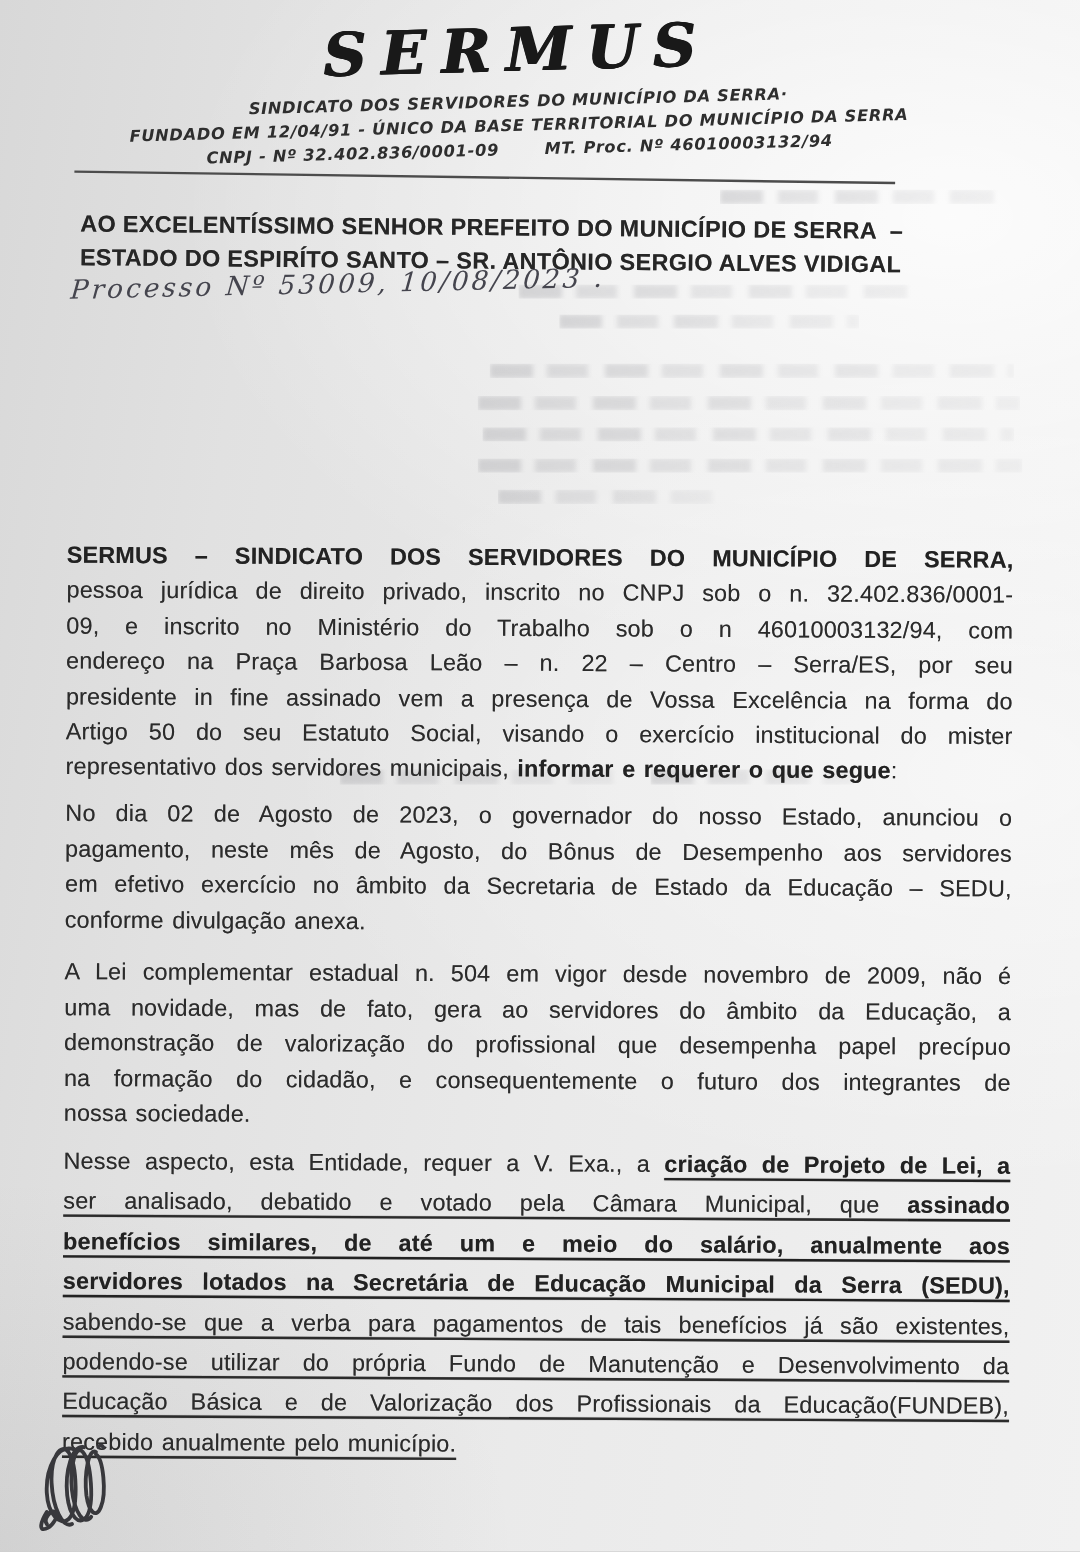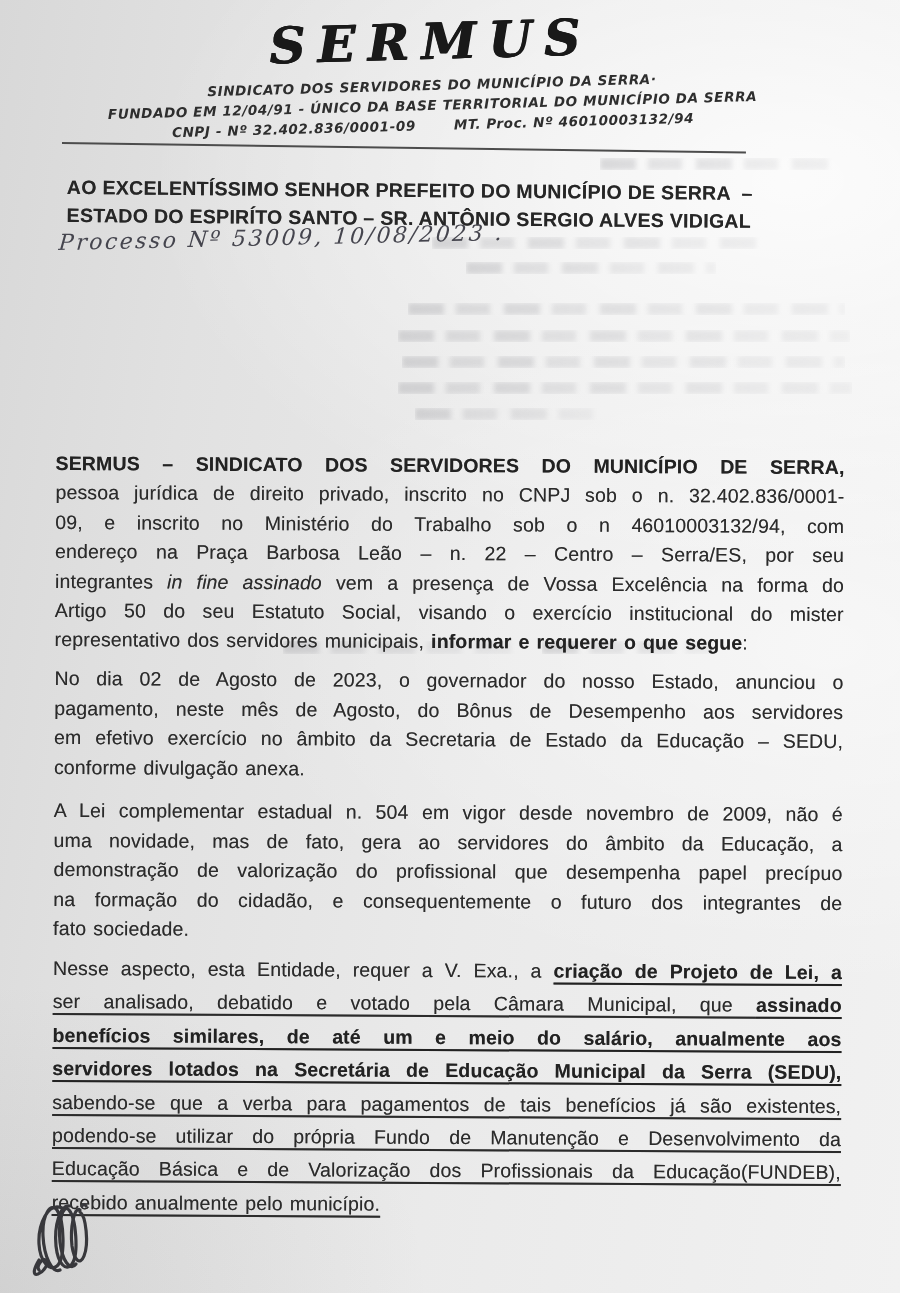--- a/index.html
+++ b/index.html
@@ -47,21 +47,21 @@
     transform-origin:0 0;text-shadow:0 0 .5px rgba(40,40,40,.5);}
   .para{position:absolute;left:0;width:789px;font-size:19.5px;letter-spacing:.15px;
     word-spacing:1.5px;color:#2b2b2b;}
   .p1{top:449px;line-height:29.4px;}
   .p2{top:664px;line-height:29.6px;}
   .p3{top:796px;line-height:29.6px;}
   .p4{top:952px;line-height:33.4px;}
   .line{text-align:justify;text-align-last:justify;}
   .line.last{text-align-last:left;}
   .b{font-weight:bold;color:#222;}
-  .i{font-style:italic;}
+  .i{}
   .u{text-decoration:underline;text-decoration-thickness:1.8px;text-underline-offset:5px;}
   
   .sig{position:absolute;left:24px;top:1198px;}
 </style>
 </head>
 <body>
 
 <div class="page">
 
   <div class="letterhead">
@@ -92,36 +92,36 @@
   </div>
 
   <div class="hand">Processo Nº 53009, 10/08/2023 .</div>
 
   <div class="doc-body">
     <div class="para p1">
         <div class="line"><span class="b">SERMUS – SINDICATO DOS SERVIDORES DO MUNICÍPIO DE SERRA,</span></div>
         <div class="line"><span>pessoa jurídica de direito privado, inscrito no CNPJ sob o n. 32.402.836/0001-</span></div>
         <div class="line"><span>09, e inscrito no Ministério do Trabalho sob o n 46010003132/94, com</span></div>
         <div class="line"><span>endereço na Praça Barbosa Leão – n. 22 – Centro – Serra/ES, por seu</span></div>
-        <div class="line"><span>integrantes </span><span class="i">in fine assinado</span><span> vem a presença de Vossa Excelência na forma do</span></div>
+        <div class="line"><span>presidente </span><span class="i">in fine assinado</span><span> vem a presença de Vossa Excelência na forma do</span></div>
         <div class="line"><span>Artigo 50 do seu Estatuto Social, visando o exercício institucional do mister</span></div>
         <div class="line last"><span>representativo dos servidores municipais, </span><span class="b">informar e requerer o que segue</span><span>:</span></div>
       </div>
     <div class="para p2">
         <div class="line"><span>No dia 02 de Agosto de 2023, o governador do nosso Estado, anunciou o</span></div>
         <div class="line"><span>pagamento, neste mês de Agosto, do Bônus de Desempenho aos servidores</span></div>
         <div class="line"><span>em efetivo exercício no âmbito da Secretaria de Estado da Educação – SEDU,</span></div>
         <div class="line last"><span>conforme divulgação anexa.</span></div>
       </div>
     <div class="para p3">
         <div class="line"><span>A Lei complementar estadual n. 504 em vigor desde novembro de 2009, não é</span></div>
         <div class="line"><span>uma novidade, mas de fato, gera ao servidores do âmbito da Educação, a</span></div>
         <div class="line"><span>demonstração de valorização do profissional que desempenha papel precípuo</span></div>
         <div class="line"><span>na formação do cidadão, e consequentemente o futuro dos integrantes de</span></div>
-        <div class="line last"><span>fato sociedade.</span></div>
+        <div class="line last"><span>nossa sociedade.</span></div>
       </div>
     <div class="para p4">
         <div class="line"><span>Nesse aspecto, esta Entidade, requer a V. Exa., a </span><span class="b u">criação de Projeto de Lei, a</span></div>
         <div class="line"><span class="u">ser analisado, debatido e votado pela Câmara Municipal, que </span><span class="b u">assinado</span></div>
         <div class="line"><span class="b u">benefícios similares, de até um e meio do salário, anualmente aos</span></div>
         <div class="line"><span class="b u">servidores lotados na Secretária de Educação Municipal da Serra (SEDU),</span></div>
         <div class="line"><span class="u">sabendo-se que a verba para pagamentos de tais benefícios já são existentes,</span></div>
         <div class="line"><span class="u">podendo-se utilizar do própria Fundo de Manutenção e Desenvolvimento da</span></div>
         <div class="line"><span class="u">Educação Básica e de Valorização dos Profissionais da Educação(FUNDEB),</span></div>
         <div class="line last"><span class="u">recebido anualmente pelo município.</span></div>

